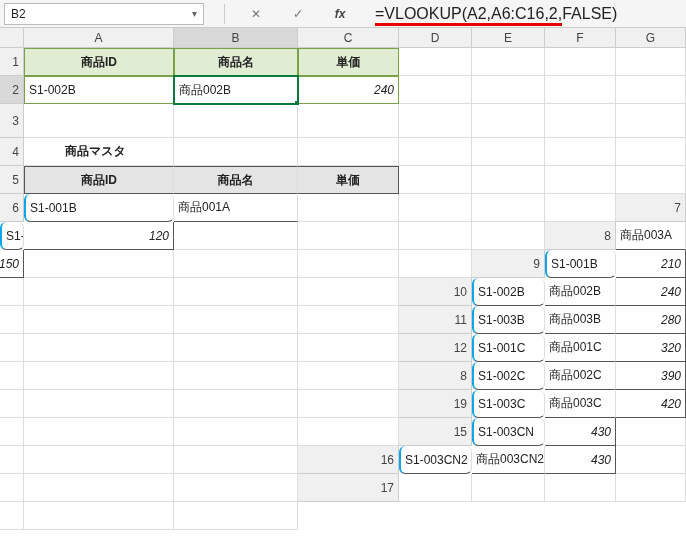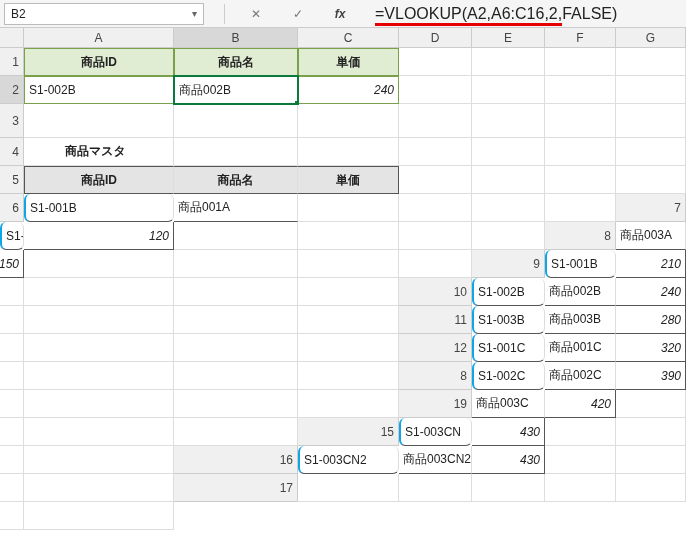--- a/index.html
+++ b/index.html
@@ -262,20 +262,21 @@
   <div class="rhead row-h">8</div>
   <div class="cell row-h master-cell master-left">S1-002C</div>
   <div class="cell row-h master-cell">商品002C</div>
   <div class="cell row-h master-cell master-right-edge right">390</div>
   <div class="cell row-h"></div>
     <div class="cell row-h"></div>
     <div class="cell row-h"></div>
     <div class="cell row-h"></div>
 
   <div class="rhead row-h">19</div>
+  <div class="cell row-h master-cell master-left">S1-003C</div>
   <div class="cell row-h master-cell">商品003C</div>
   <div class="cell row-h master-cell master-right-edge right">420</div>
   <div class="cell row-h"></div>
     <div class="cell row-h"></div>
     <div class="cell row-h"></div>
     <div class="cell row-h"></div>
 
   <div class="rhead row-h">15</div>
   <div class="cell row-h master-cell master-left">S1-003CN</div>
   <div class="cell row-h master-cell master-right-edge right">430</div>

